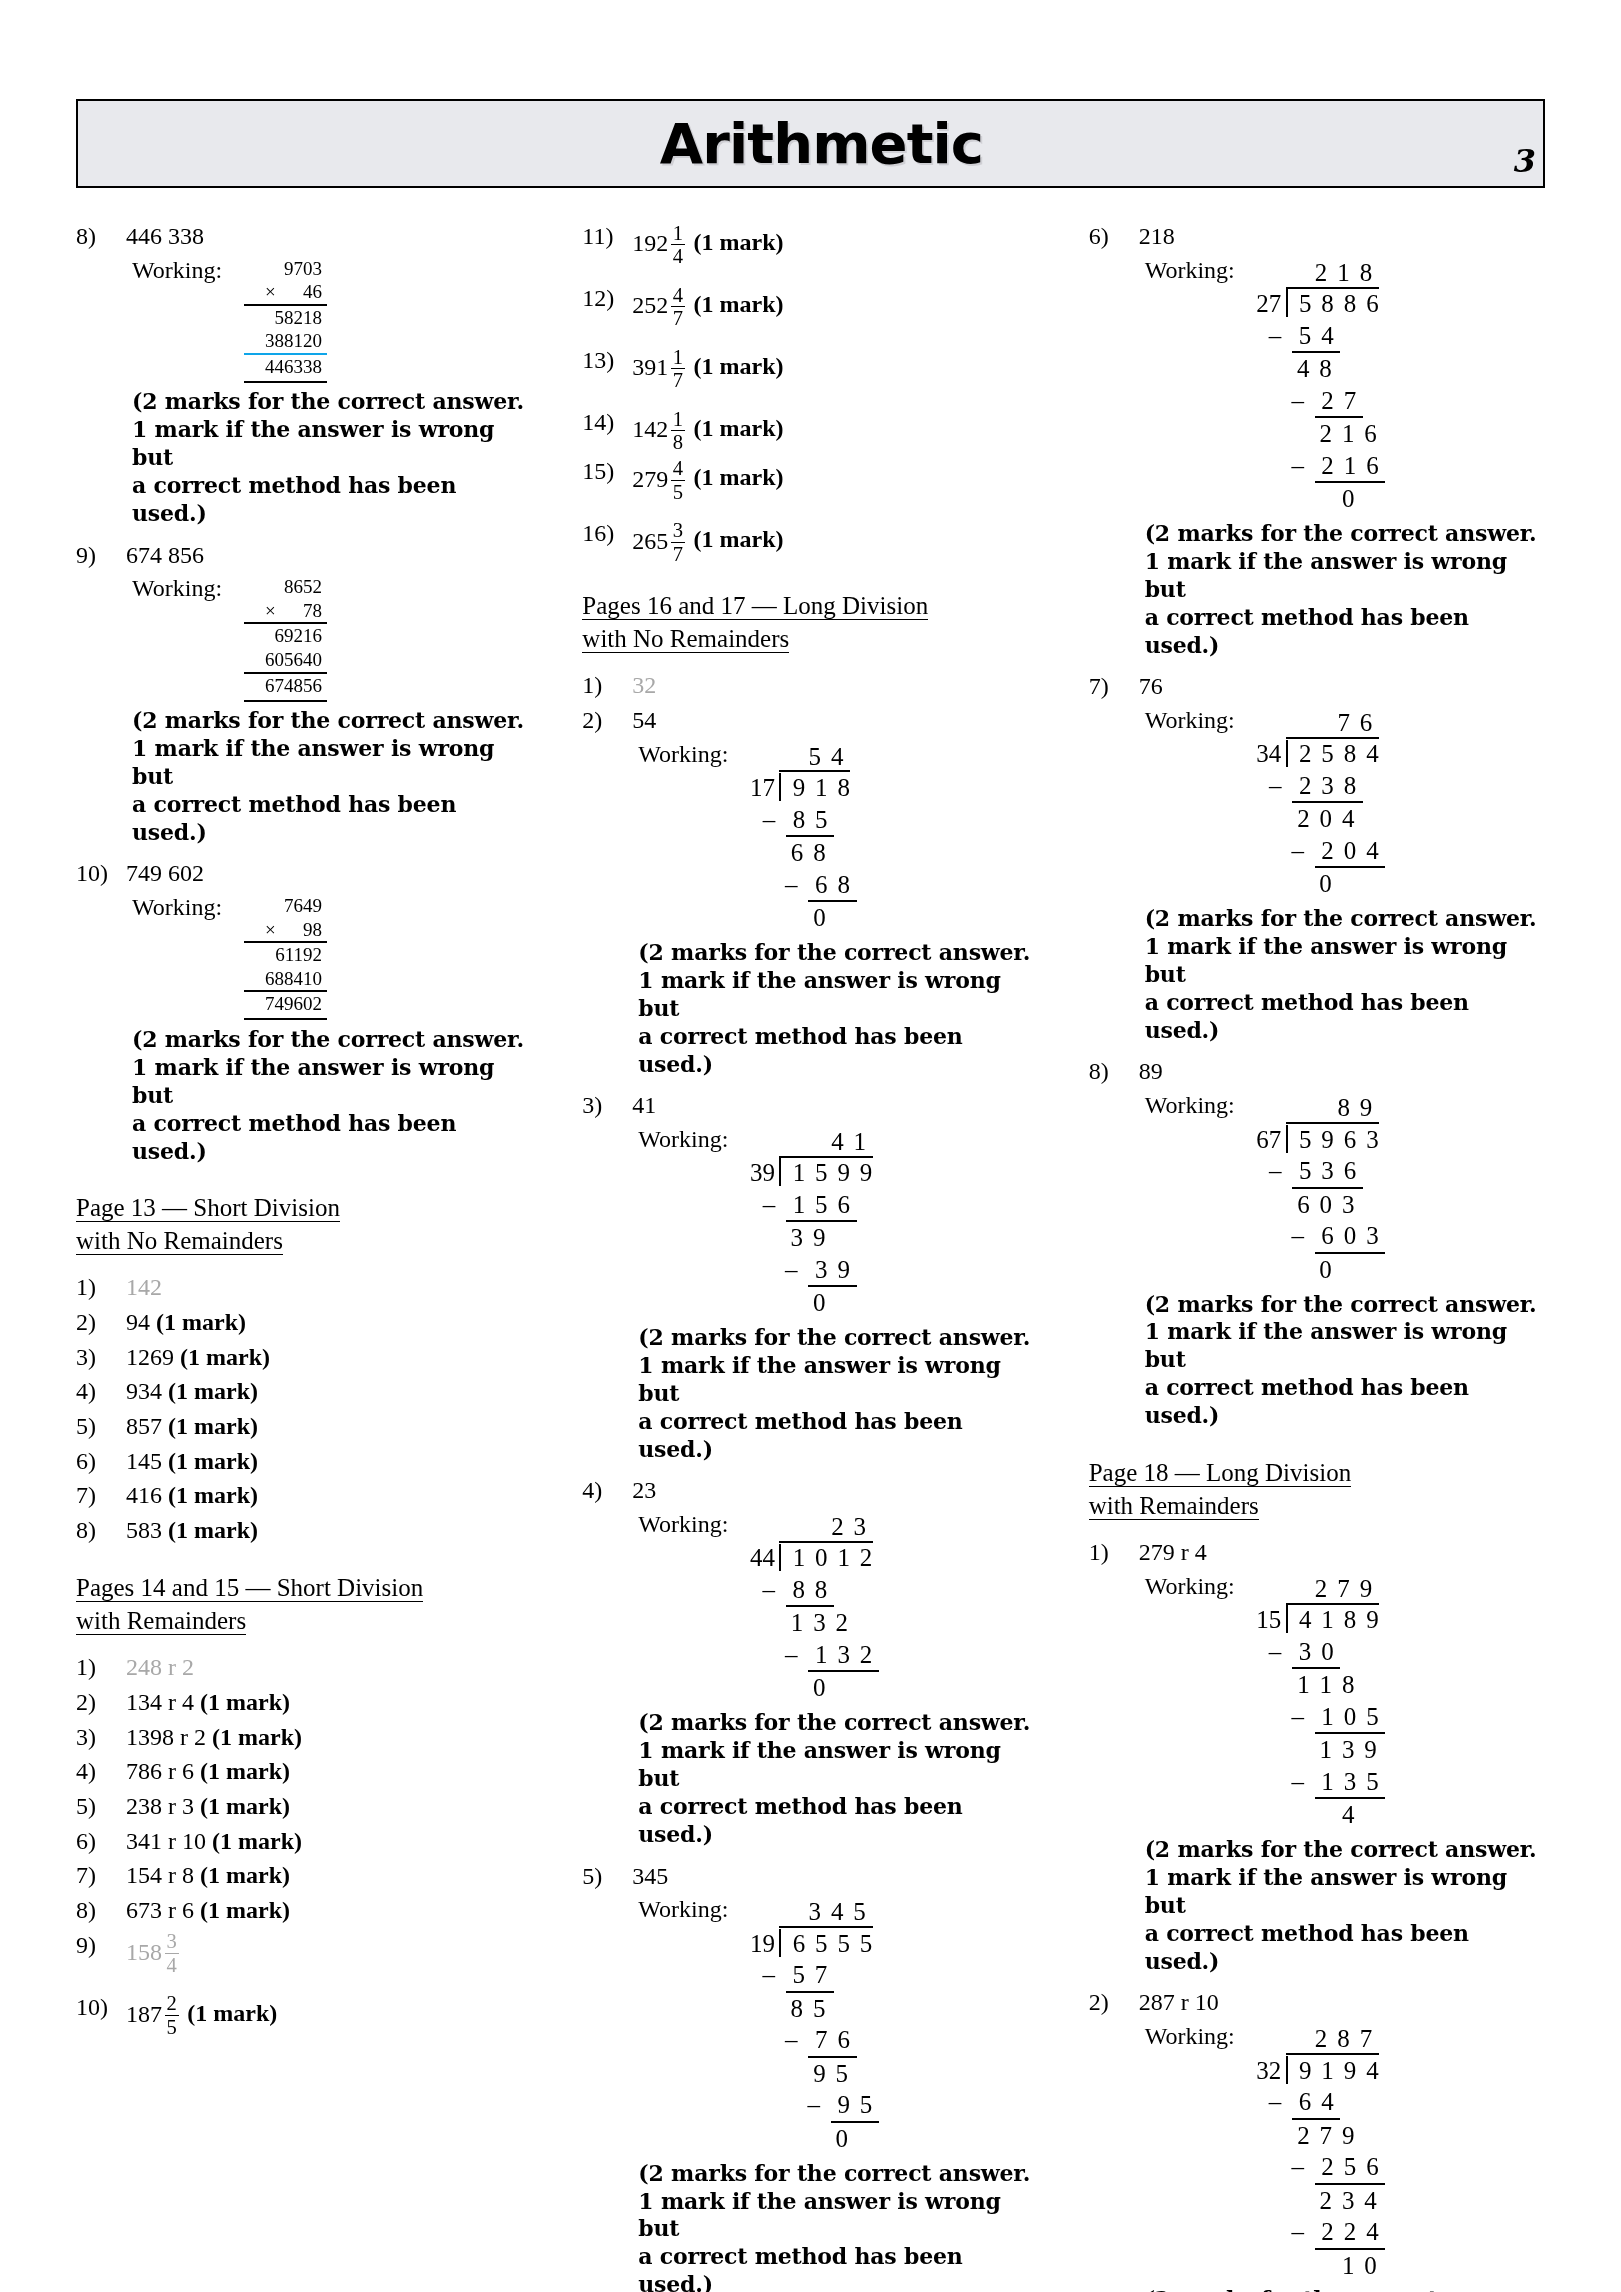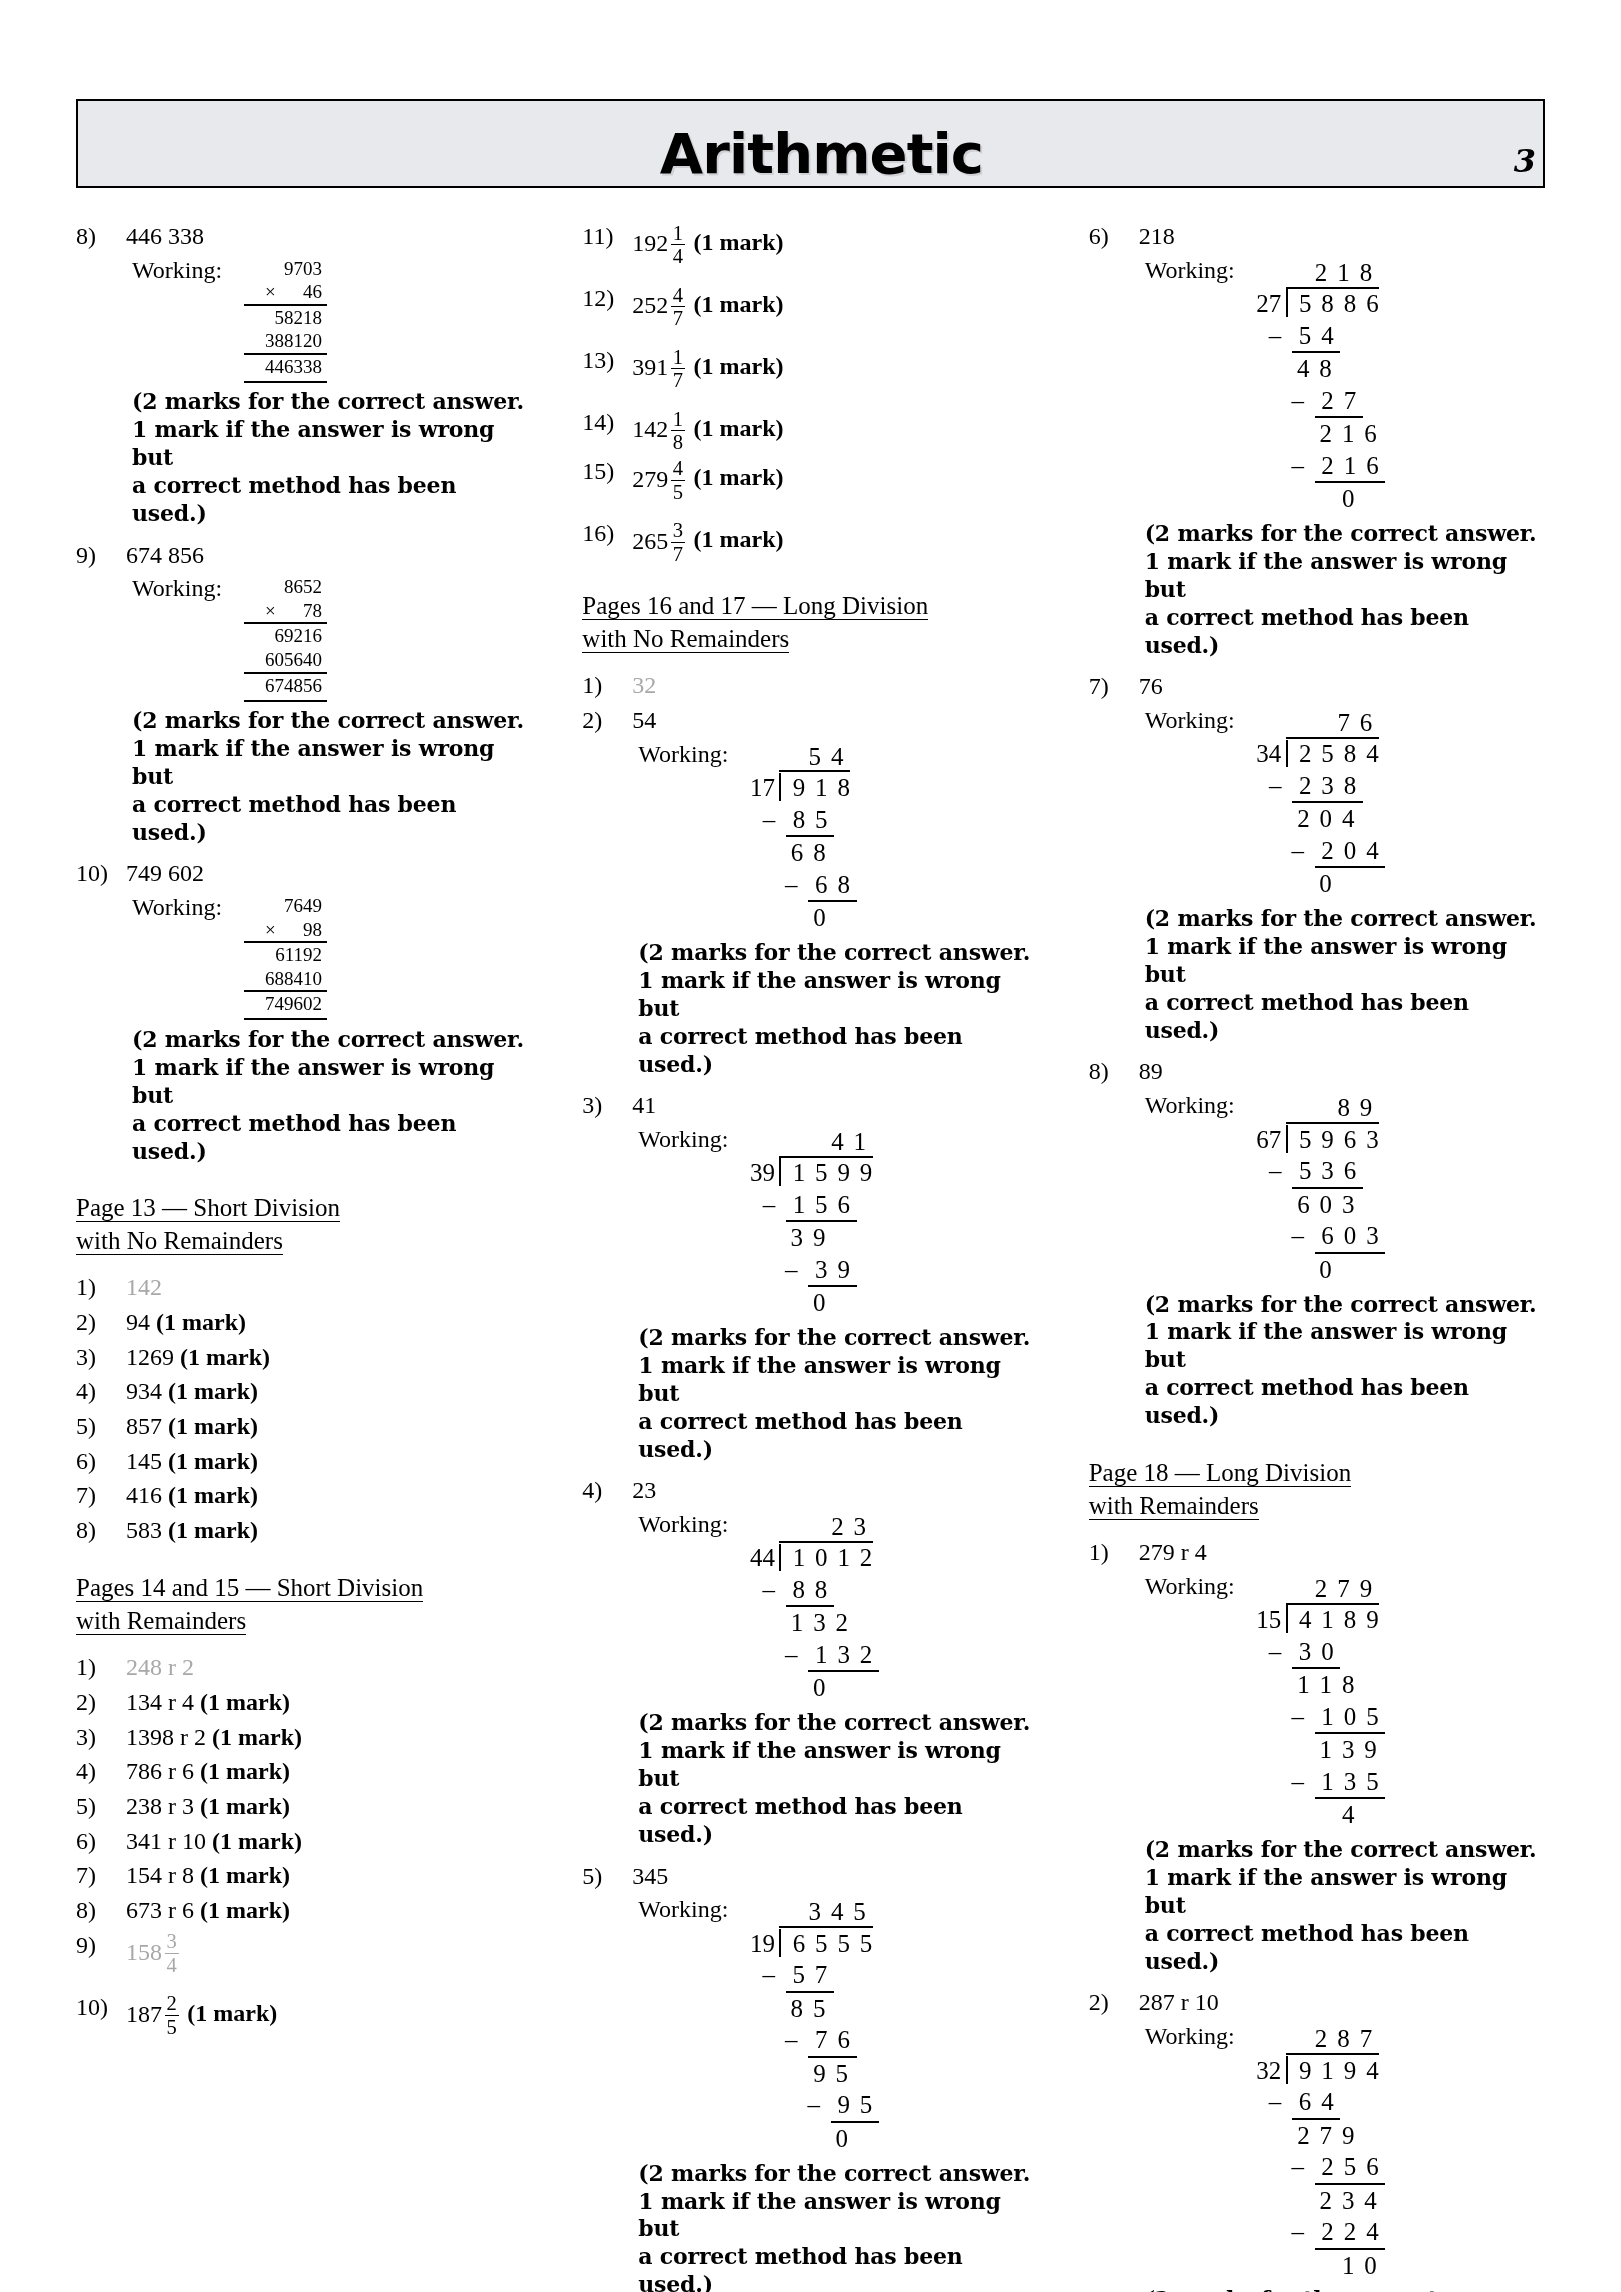--- a/index.html
+++ b/index.html
@@ -8,21 +8,21 @@
 
   .page{position:relative;width:1621px;height:2293px;box-sizing:border-box;
         padding:0 76px;}
 
   
   .pagenum{position:absolute;top:43px;right:85px;font-style:italic;
            font-family:"DejaVu Serif",serif;font-size:32px;font-weight:600;}
 
   
   .banner{margin-top:99px;height:85px;background:#e8e9ed;border:2.7px solid #000;
-          display:flex;align-items:flex-end;justify-content:center;padding-left:22px;}
+          display:flex;align-items:center;justify-content:center;padding-left:22px;}
   .banner h1{margin:0;font-family:"DejaVu Sans",sans-serif;font-weight:700;
              font-size:56px;letter-spacing:-0.9px;
              text-shadow:1.8px 1.8px 0 #cfcfd4;}
 
   
   .cols{display:flex;gap:50px;margin-top:34px;align-items:flex-start;}
   .col{width:467px;}
 
   
   .item{display:flex;font-size:24px;line-height:1.22;margin-bottom:5.4px;}
@@ -97,21 +97,21 @@
         <div class="work">
           <span class="lbl">Working:</span>
           <span class="sum">
               <div class="mul">
                 <div class="row">9703</div>
                 <div class="row op rule" style="border-top:none;border-bottom:2px solid #000">
                   <span class="sign">×</span>
                   <span>46</span>
                 </div>
                 <div class="row">58218</div>
-                <div class="row " style="border-bottom:2px solid #000000">388120</div>
+                <div class="row " style="border-bottom:2px solid #0ea5e9">388120</div>
                 <div class="row dbl">446338</div>
               </div>
             </span>
         </div>
         <div class="note">
             <div>(2 marks for the correct answer.</div>
             <div>1 mark if the answer is wrong but</div>
             <div>a correct method has been used.)</div>
           </div>
       </div>

